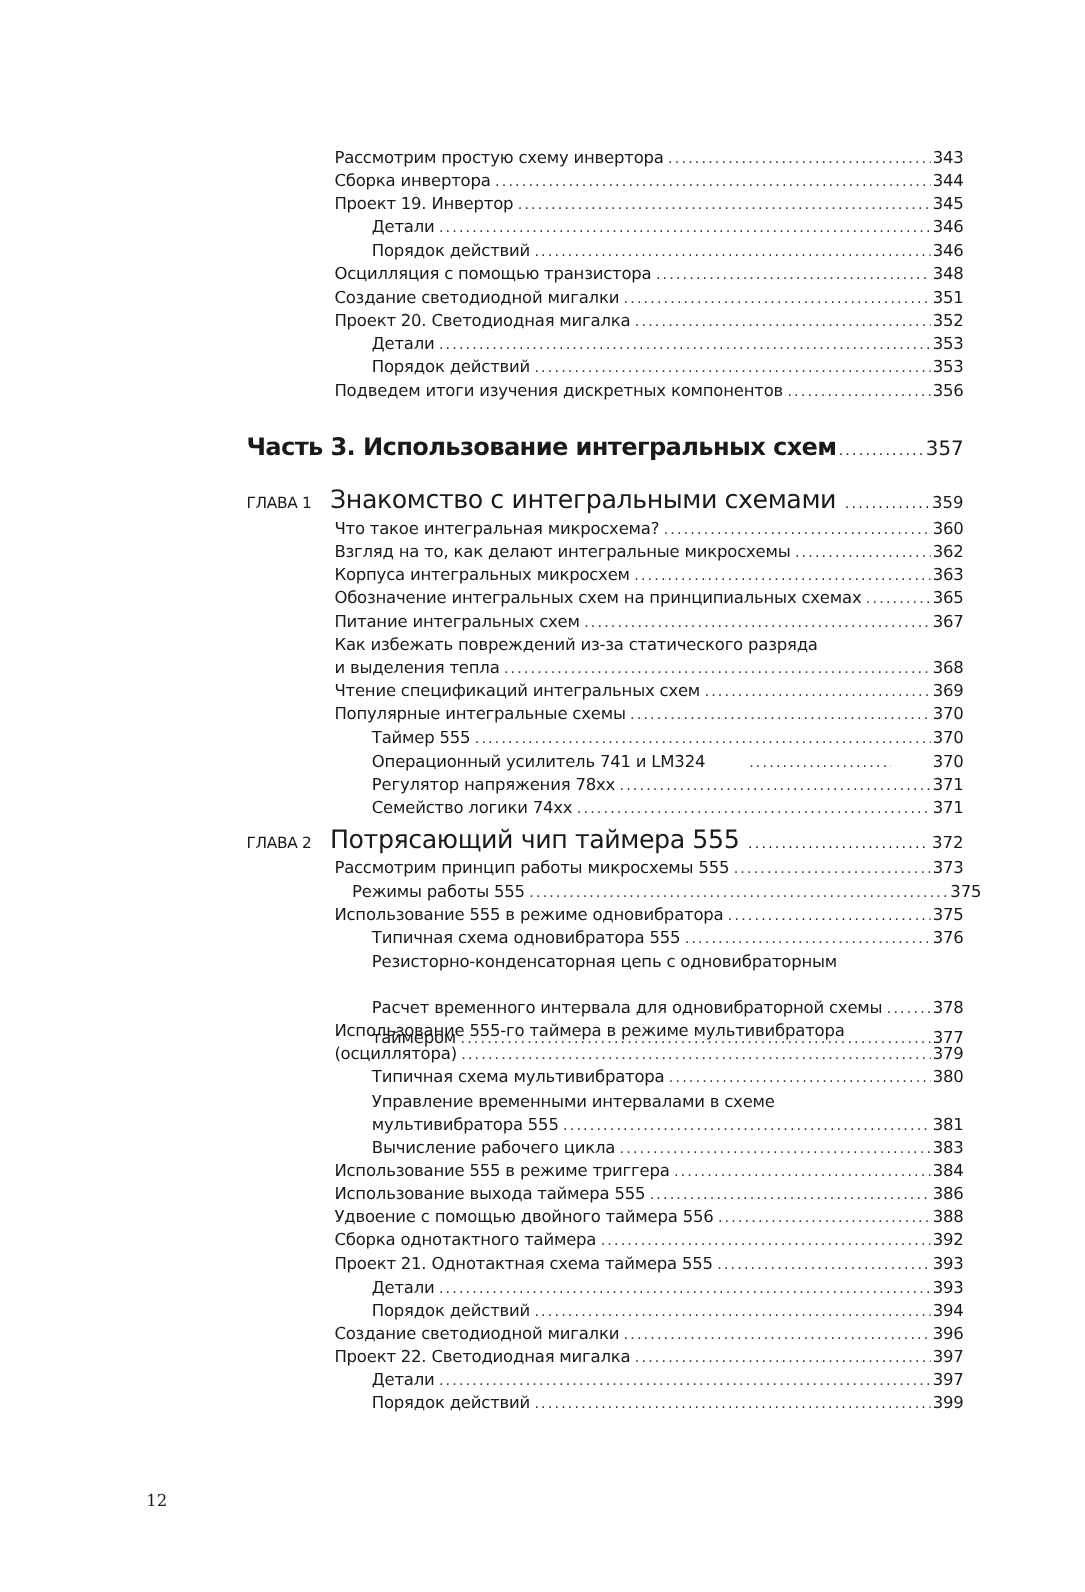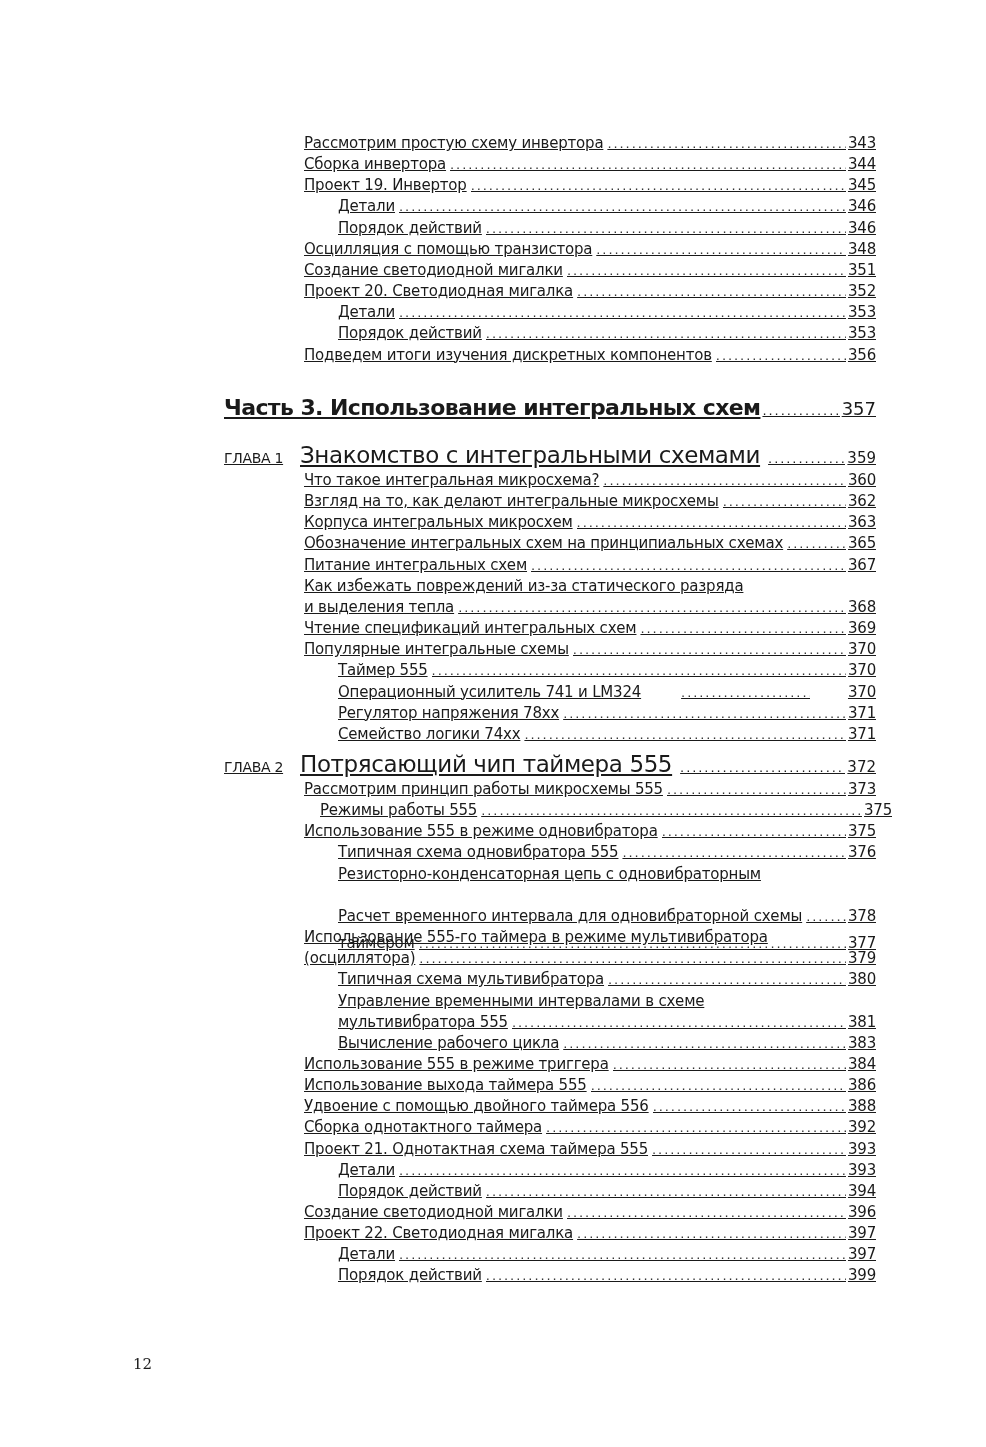--- a/index.html
+++ b/index.html
@@ -1,18 +1,18 @@
 <!DOCTYPE html>
 <html><head>
 <meta charset="utf-8">
 <style>
   html, body { margin: 0; padding: 0; background: #ffffff; }
   body { width: 986px; height: 1447px; position: relative; overflow: hidden;
          font-family: "DejaVu Sans", "Liberation Sans", sans-serif; color: #1a1a1a; }
-  .row { position: absolute; display: flex; align-items: baseline; white-space: nowrap; text-decoration: underline; }
+  .row { position: absolute; display: flex; align-items: baseline; white-space: nowrap; }
   .entry { left: 304px; width: 572px; font-size: 15px; height: 21px; line-height: 21px; letter-spacing: -0.2px; }
   .entry.sub { left: 338px; width: 538px; }
   .entry .t { flex: 0 0 auto; }
   .entry .dots { flex: 1 1 auto; overflow: hidden; color: #333; margin: 0 2px 0 4px; letter-spacing: 2.2px; font-size: 13px; }
   .entry .dots::before { content: ". . . . . . . . . . . . . . . . . . . . . . . . . . . . . . . . . . . . . . . . . . . . . . . . . . . . . . . . . . . . . . . . . . . . . . . . . . . . . . . . . . . . . . . . . . . . . . . . . . . . . . . . . . . . . . . . . . . ."; letter-spacing: -1.1px; }
   .entry .p { flex: 0 0 auto; text-align: right; }
   .part { left: 224px; width: 652px; height: 30px; line-height: 30px; }
   .part .t { font-size: 22px; font-weight: bold; letter-spacing: -0.6px; }
   .part .dots { flex: 1 1 auto; overflow: hidden; margin: 0 2px 0 2px; font-size: 13px; }
   .part .dots::before { content: ". . . . . . . . . . . . . . . . . . . . . . . . . . . . . . . . . . . . . . . . . . . . . . . . . . . . . . . . . . . . . . . . . . . . . . . . ."; letter-spacing: -1.1px; }

